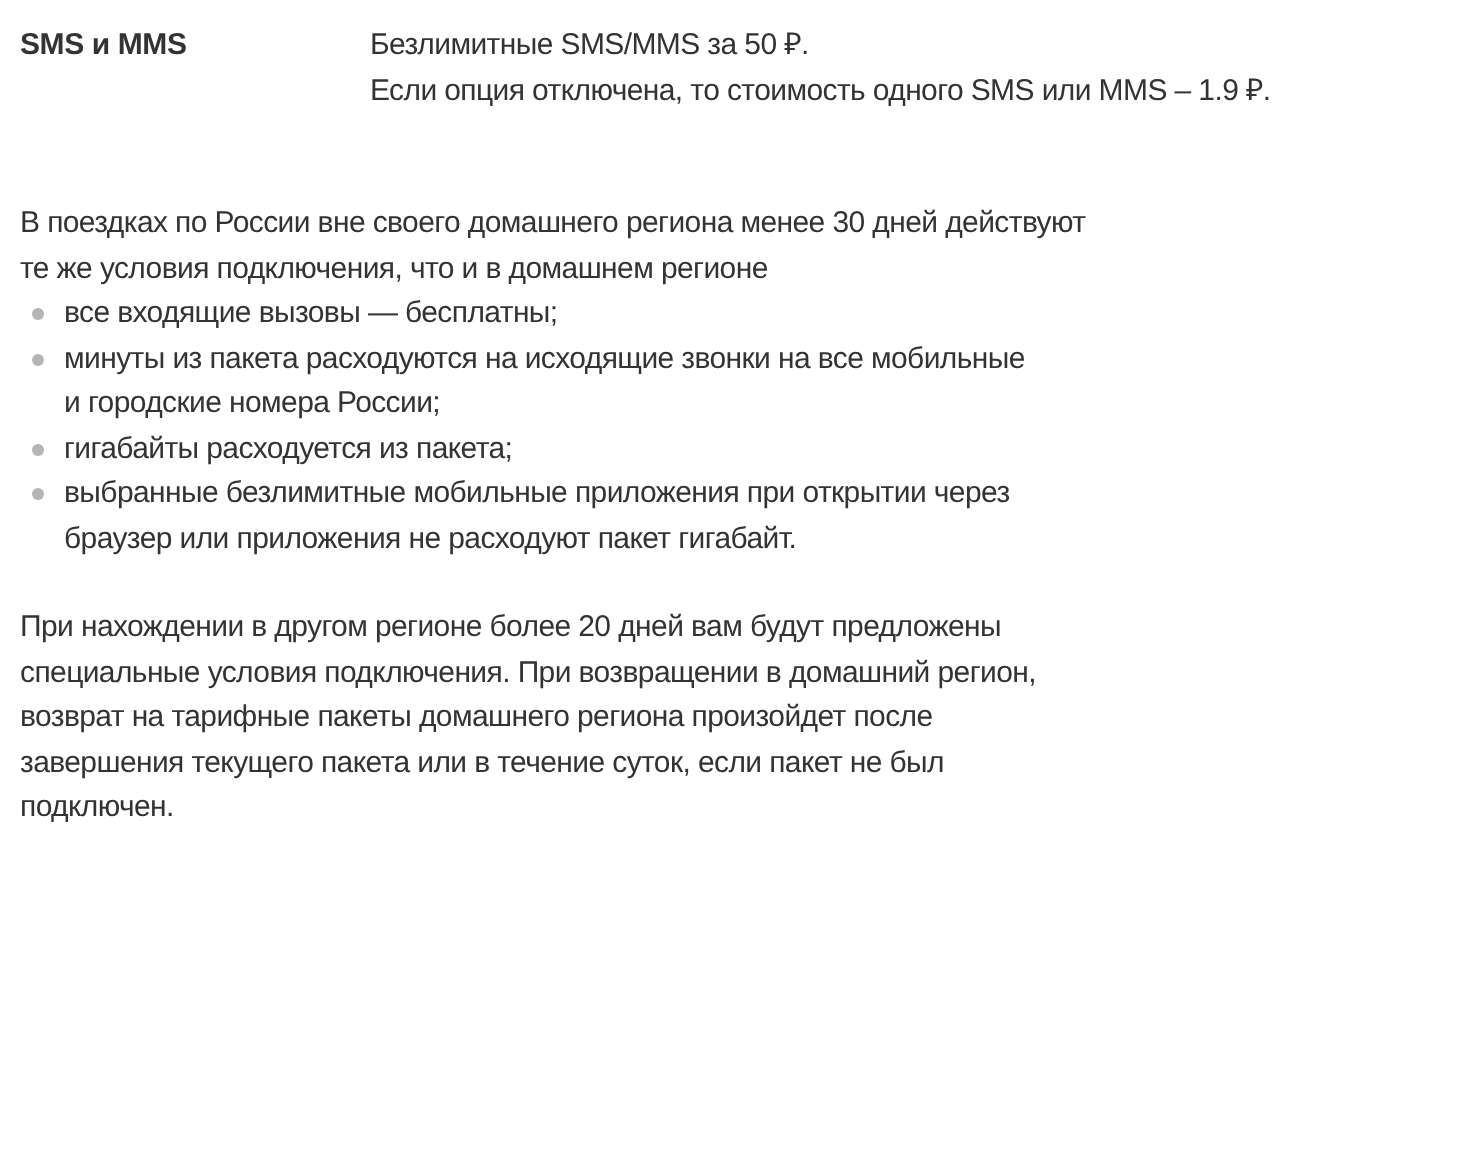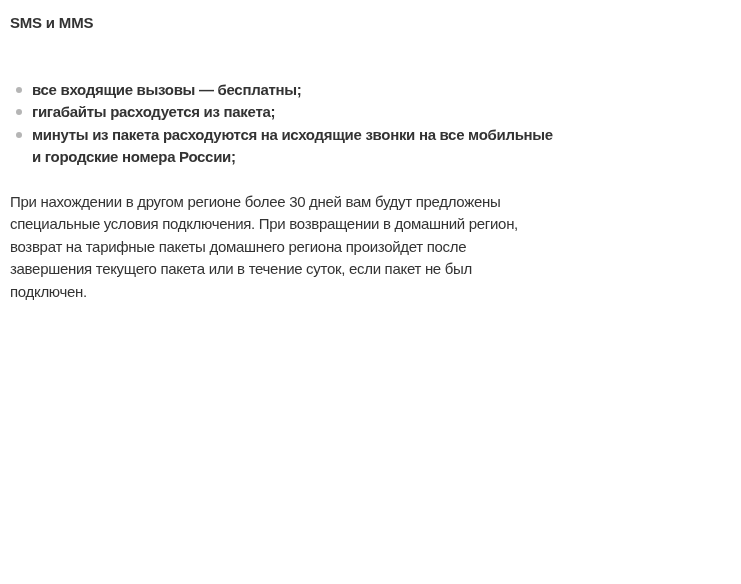--- a/index.html
+++ b/index.html
@@ -41,21 +41,20 @@
   .para {
     margin: 0;
     white-space: pre-line;
   }
   .row-content > .para + .para { margin-top: 28px; }
   .section-travel { margin-top: 44px; }
   .bullets {
     list-style: none;
     margin: 0;
     padding: 0;
-    font-weight: bold;
   }
   .bullets li {
     position: relative;
     padding-left: 22px;
     white-space: pre-line;
   }
   .bullets li::before {
     content: "";
     position: absolute;
     left: 6px;
@@ -68,32 +67,38 @@
   .outro { margin-top: 22px; }
 </style>
 </head>
 <body>
 
 <div class="page">
 
   <section class="row section-sms">
     <div class="row-label">SMS и MMS</div>
     <div class="row-content">
+      <p class="para">Безлимитные SMS/MMS за 50 ₽.
+Если опция отключена, то стоимость одного SMS или MMS – 1.9 ₽.</p>
     </div>
   </section>
 
   <section class="row section-travel">
     <div class="row-content">
+      <p class="para">В поездках по России вне своего домашнего региона менее 30 дней действуют
+те же условия подключения, что и в домашнем регионе</p>
       <ul class="bullets">
         <li>все входящие вызовы — бесплатны;</li>
-        <li>гигабайты расходуется из пакета;</li>
         <li>минуты из пакета расходуются на исходящие звонки на все мобильные
 и городские номера России;</li>
+        <li>гигабайты расходуется из пакета;</li>
+        <li>выбранные безлимитные мобильные приложения при открытии через
+браузер или приложения не расходуют пакет гигабайт.</li>
       </ul>
-      <p class="para outro">При нахождении в другом регионе более 30 дней вам будут предложены
+      <p class="para outro">При нахождении в другом регионе более 20 дней вам будут предложены
 специальные условия подключения. При возвращении в домашний регион,
 возврат на тарифные пакеты домашнего региона произойдет после
 завершения текущего пакета или в течение суток, если пакет не был
 подключен.</p>
     </div>
   </section>
 
 </div>
 
 </body></html>

